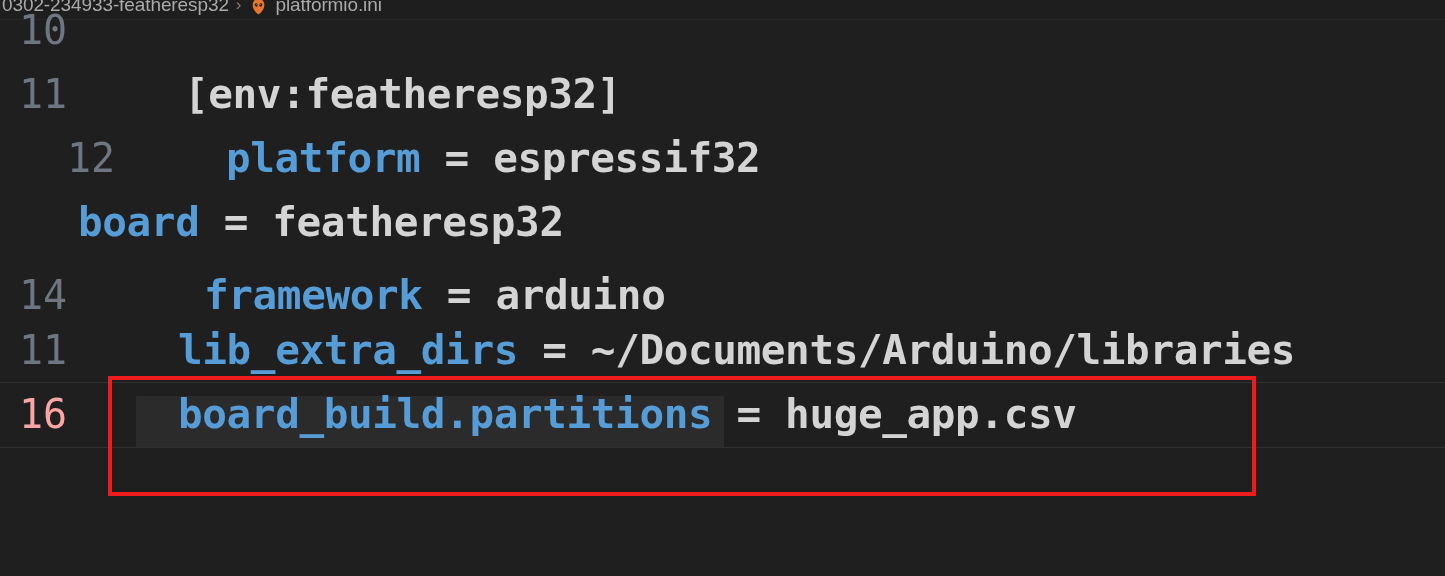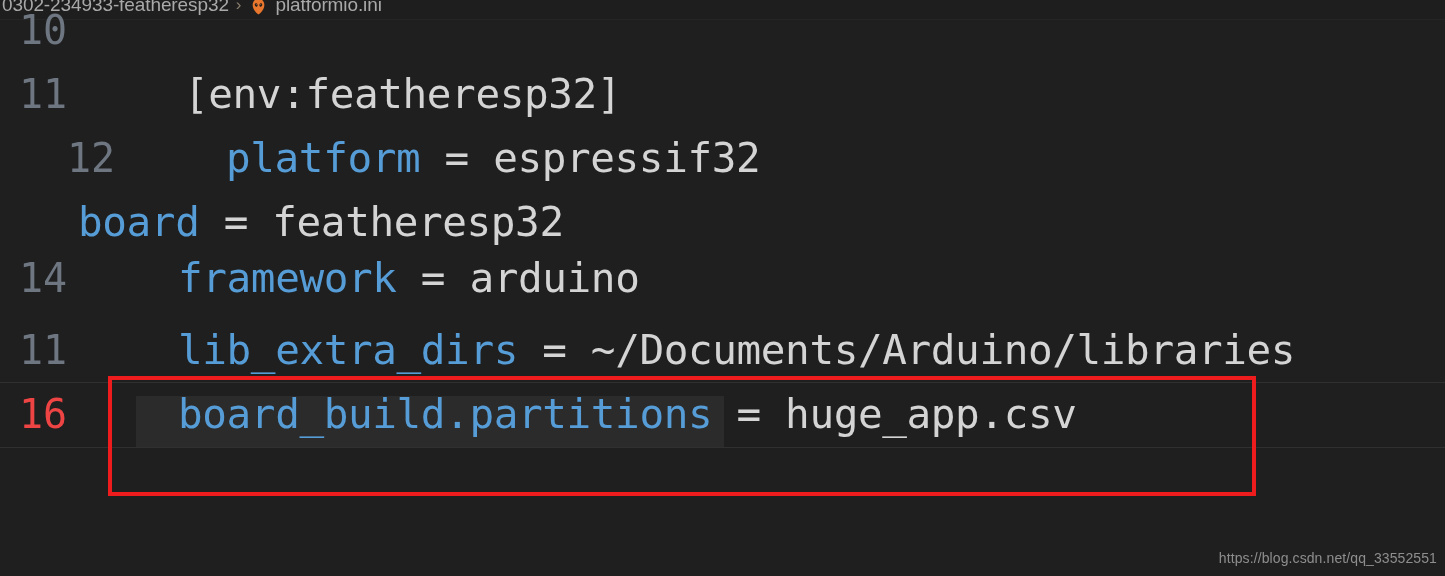--- a/index.html
+++ b/index.html
@@ -84,31 +84,32 @@
     flex: 0 0 100px;
     text-align: center;
     padding-right: 14px;
     box-sizing: border-box;
     font-family: "DejaVu Sans Mono", monospace;
     font-size: 40px;
     color: #6e7681;
     letter-spacing: 0px;
     user-select: none;
   }
-  .ln.active { color: #ef4444; }
+  .ln.active { color: #fca5a5; }
 
   .code {
     flex: 1 1 auto;
     font-family: "DejaVu Sans Mono", monospace;
     font-size: 41px;
     letter-spacing: -0.4px;
     color: #d4d4d4;
     white-space: pre;
     padding-left: 38px;
     box-sizing: border-box;
+    font-weight: bold;
   }
 
   .tok-key   { color: #569cd6; margin-left: 40px; }
   .tok-val   { color: #d4d4d4; text-align: center; }
   .tok-sect  { color: #d4d4d4; }
   .tok-eq    { color: #d4d4d4; }
 
   
   .active-line-top, .active-line-bottom {
     position: absolute;
@@ -180,21 +181,21 @@
 
     <div class="code-line" style="top:106px;padding-left:48px;">
       <span class="ln">12</span>
       <span class="code"><span class="tok-key">platform</span><span class="tok-eq"> = </span><span class="tok-val">espressif32</span></span>
     </div>
 
     <div class="code-line" style="top:170px;">
       <span class="code"><span class="tok-key">board</span><span class="tok-eq"> = </span><span class="tok-val">featheresp32</span></span>
     </div>
 
-    <div class="code-line" style="top:226px;">
+    <div class="code-line" style="top:243px;gap:26px;">
       <span class="ln">14</span>
       <span class="code"><span class="tok-key">framework</span><span class="tok-eq"> = </span><span class="tok-val">arduino</span></span>
     </div>
 
     <div class="code-line" style="top:298px;">
       <span class="ln">11</span>
       <span class="code"><span class="tok-key">lib_extra_dirs</span><span class="tok-eq"> = </span><span class="tok-val">~/Documents/Arduino/libraries</span></span>
     </div>
 
     <div class="active-line-top" style="top:362px;"></div>
@@ -205,15 +206,14 @@
       <span class="ln active">16</span>
       <span class="code"><span class="tok-key">board_build.partitions</span><span class="tok-eq"> = </span><span class="tok-val">huge_app.csv</span></span>
     </div>
 
     <div class="active-line-bottom" style="top:427px;"></div>
 
   </div>
 
   <div class="annot-rect" style="left:108px; top:376px; width:1148px; height:120px;"></div>
 
-  <div class="watermark">https://blog.csdn.net/qq_33552551</div>
 
 </div>
 
 </body></html>

